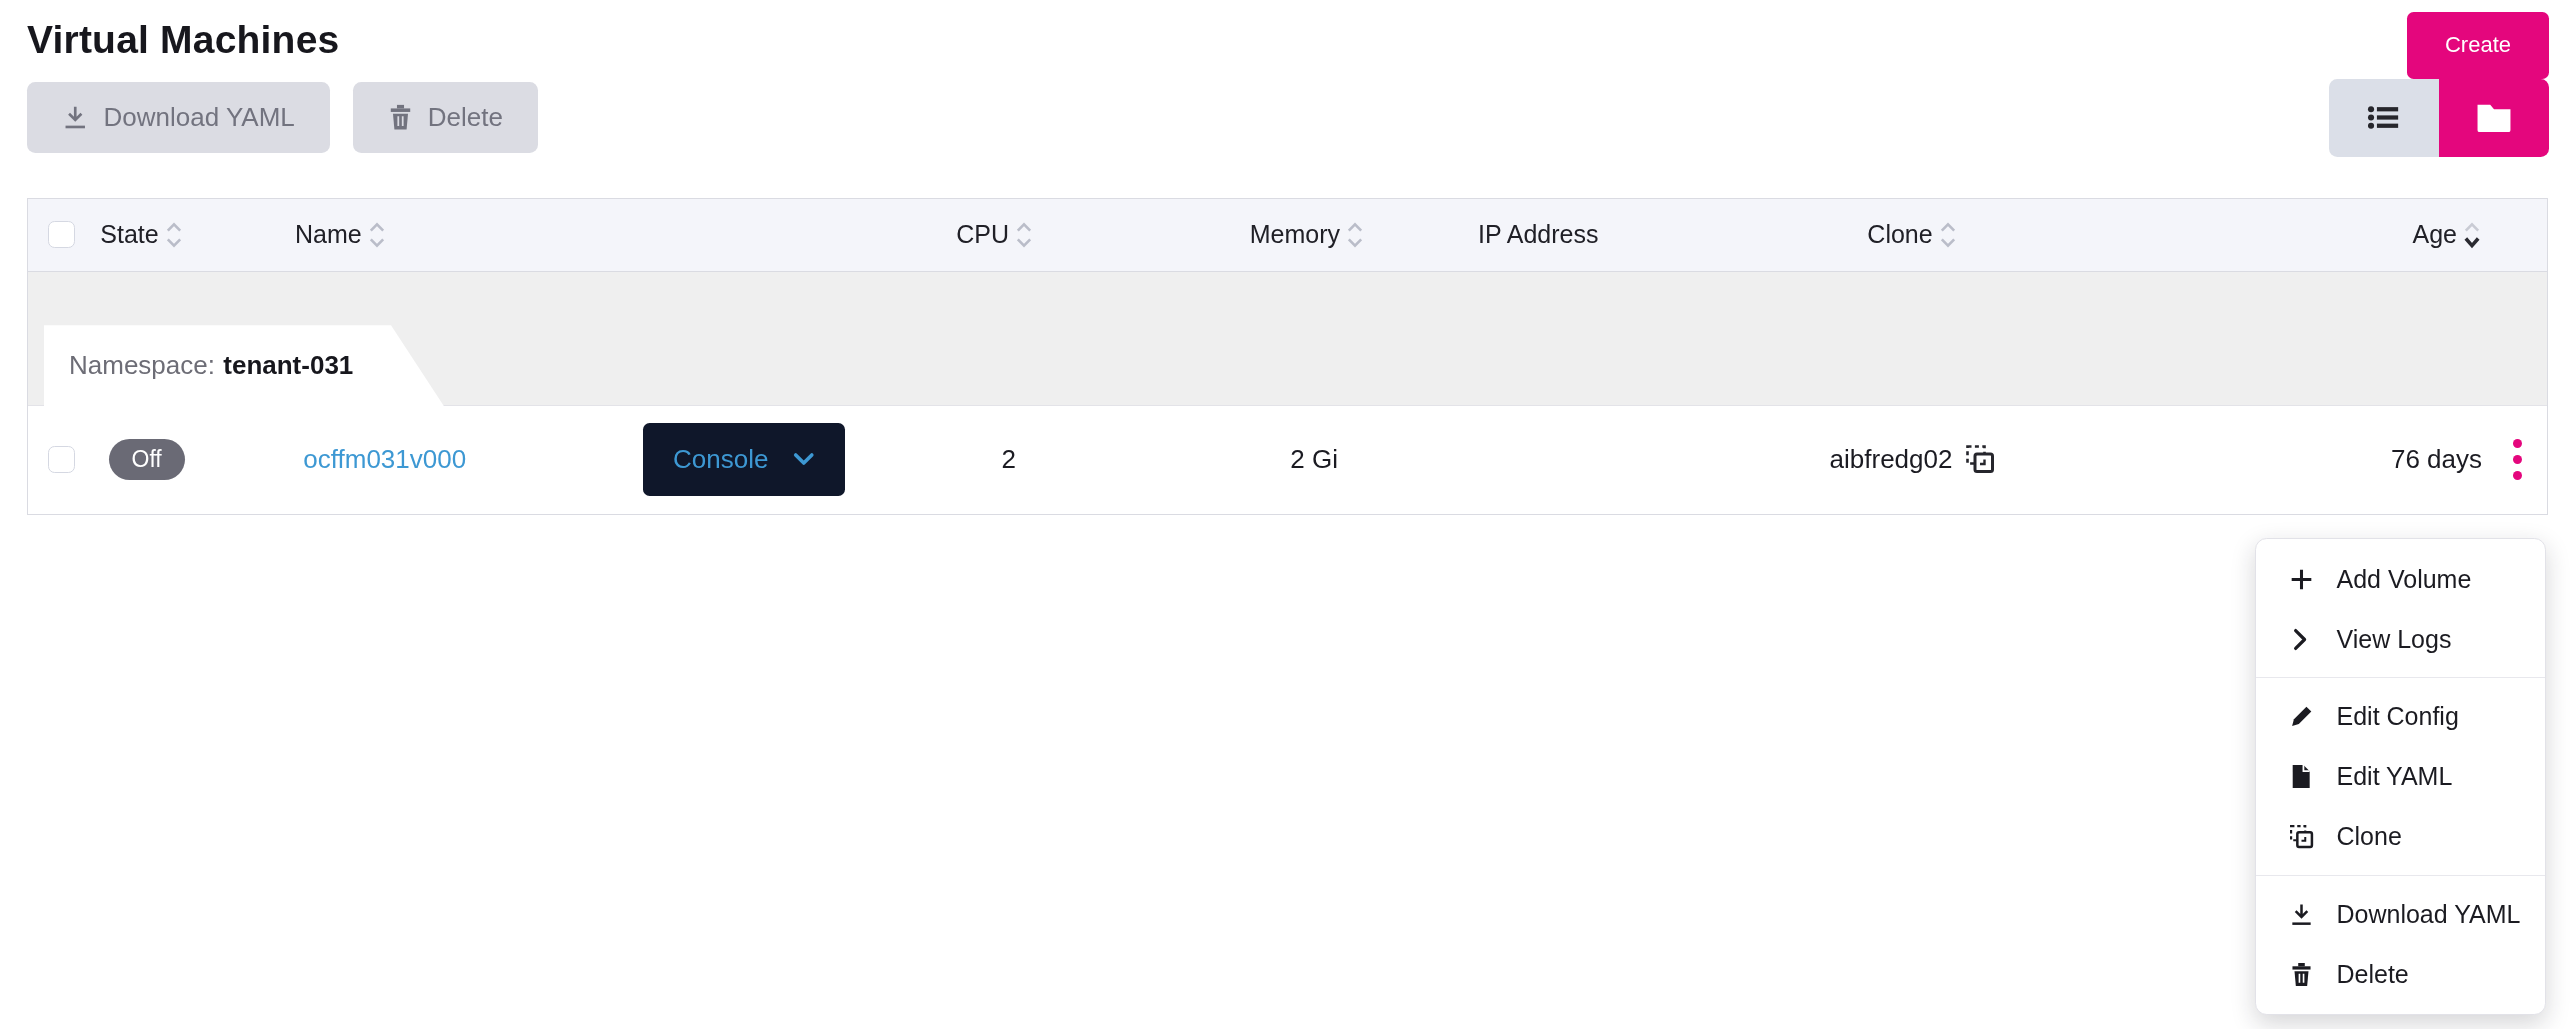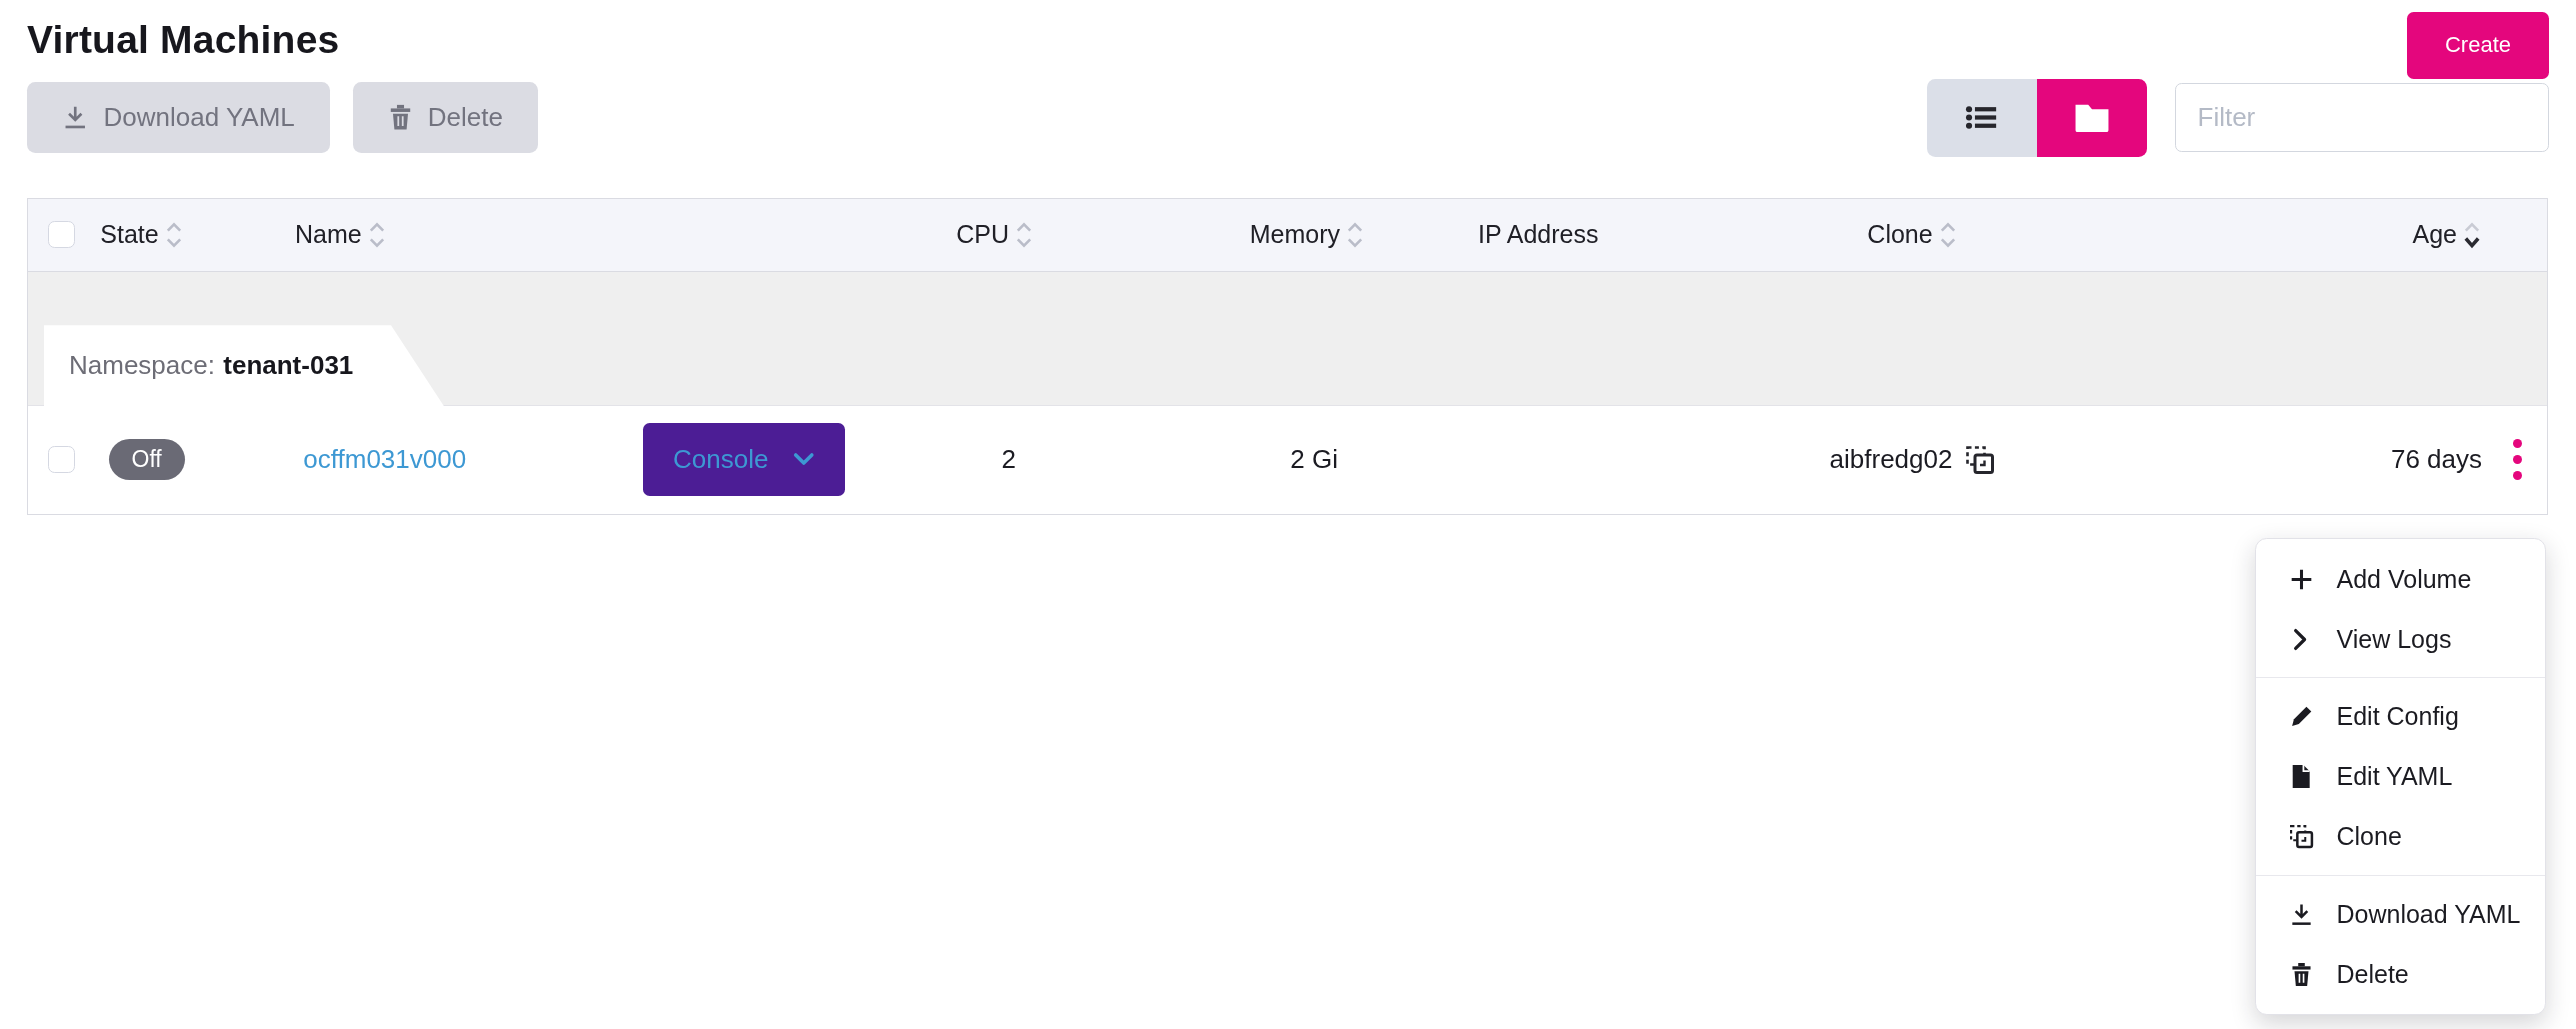--- a/index.html
+++ b/index.html
@@ -62,30 +62,30 @@
     background: #ffffff;
     clip-path: polygon(0 0, 347px 0, 400px 100%, 0 100%);
     display: flex; align-items: center; padding-left: 25px;
     font-size: 26px;
   }
   .group-tab .ns-label { color: #6d6d76; }
   .group-tab .ns-value { color: #17171d; font-weight: 600; margin-left: 8.3px; }
 
   
   .tbl-row { height: 108px; background: #ffffff; }
-  .cell { display: flex; align-items: center; font-size: 26px; color: #1b1b22; }
+  .cell { display: flex; font-size: 26px; color: #1b1b22; }
   .cell-state { padding-left: 16.5px; }
   .state-badge {
     background: #6a6a75; color: #ffffff; font-size: 23px;
     border-radius: 25px; padding: 9px 23px; line-height: 1;
   }
   .vm-link { color: #3d98d3; text-decoration: none; font-size: 26px; margin-left: 8.3px; cursor: pointer; }
   .console-btn {
     margin-left: 40px; display: inline-flex; align-items: center; gap: 25px;
-    background: #4c1d95; border: none; border-radius: 6.6px;
+    background: #0f172a; border: none; border-radius: 6.6px;
     height: 73px; padding: 0 30px; cursor: pointer;
     font-size: 26px; color: #3d98d3; font-family: inherit;
   }
   .cell-cpu    { justify-content: flex-end; padding-right: 36px; }
   .cell-memory { justify-content: flex-end; padding-right: 45px; }
   .cell-node   { justify-content: center; gap: 13px; }
   .cell-age    { justify-content: flex-end; padding-right: 5px; }
   .cell-kebab  { justify-content: center; }
 
   .kebab-btn { background: none; border: none; cursor: pointer; display: flex; flex-direction: column; gap: 7.4px; padding: 8.3px; }
@@ -152,21 +152,20 @@
       </button>
       <button class="toggle-seg active">
         <span>
           <svg width="38" height="33" viewBox="0 0 30 26">
               <path d="M2 3h10l3 3.5h13V23a1.5 1.5 0 0 1-1.5 1.5h-23A1.5 1.5 0 0 1 2 23z" fill="#ffffff"></path>
             </svg>
         </span>
       </button>
     </div>
 
-    <input class="filter-input" type="text" placeholder="Filter" style="">
   </div>
 </div>
 
 <div class="vm-table">
 
   <div class="tbl-grid tbl-header">
     <div class="th">
       <div class="checkbox"></div>
     </div>
     <div class="th th-state">

